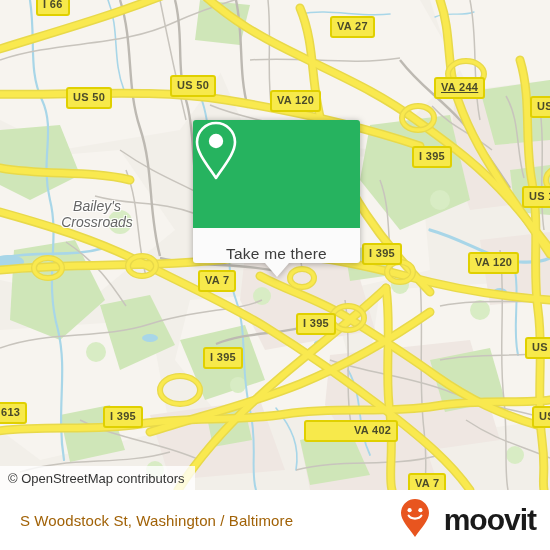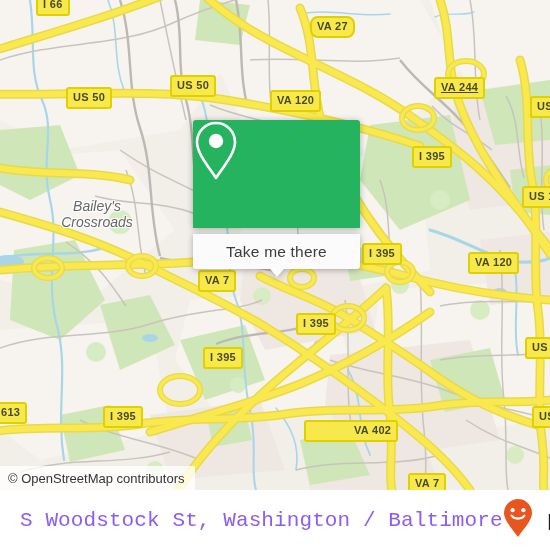--- a/index.html
+++ b/index.html
@@ -80,23 +80,22 @@
     border-radius: 3px 3px 0 0;
     display: flex;
     align-items: center;
     justify-content: center;
   }
   #popup-body {
     background: #fbfbfb;
     height: 35px;
     border-radius: 0 0 3px 3px;
     display: flex;
-    align-items: center;
+    align-items: flex-end;
     justify-content: center;
-    margin-top: 6px;
   }
   #popup-cta {
     color: #3c3c3c;
     font-family: "Liberation Sans", sans-serif;
     font-size: 15.5px;
     letter-spacing: .2px;
   }
   #popup-tail {
     position: absolute;
     left: 50%;
@@ -132,23 +131,23 @@
     width: 550px;
     height: 60px;
     background: #ffffff;
     display: flex;
     align-items: center;
     justify-content: space-between;
     box-sizing: border-box;
     padding: 0 14px 0 20px;
   }
   #footer-title {
-    color: #8b5cf6;
-    font-family: Liberation Mono, monospace;
-    font-size: 21px;
+    color: #a16207;
+    font-family: Liberation Sans, sans-serif;
+    font-size: 15px;
     letter-spacing: .1px;
     white-space: nowrap;
   }
   #brand {
     display: flex;
     align-items: center;
     gap: 14px;
   }
   #brand-word {
     color: #1a1a1a;
@@ -341,21 +340,21 @@
       </g>
     </svg>
 
     <div class="place-label" style="left:42px; top:198px; width:110px;font-style:italic;">Bailey's
 Crossroads</div>
 
     <div class="shield" style="left:36px;  top:-6px;">I 66</div>
     <div class="shield" style="left:66px;  top:87px;">US 50</div>
     <div class="shield" style="left:170px; top:75px;">US 50</div>
     <div class="shield" style="left:270px; top:90px;">VA 120</div>
-    <div class="shield" style="left:310px; top:16px;border-radius:8px;">VA 27</div>
+    <div class="shield" style="left:330px; top:16px;">VA 27</div>
     <div class="shield" style="left:434px; top:77px;text-decoration:underline;">VA 244</div>
     <div class="shield" style="left:530px; top:96px;">US 1</div>
     <div class="shield" style="left:412px; top:146px;">I 395</div>
     <div class="shield" style="left:522px; top:186px;">US 1</div>
     <div class="shield" style="left:362px; top:243px;">I 395</div>
     <div class="shield" style="left:468px; top:252px;">VA 120</div>
     <div class="shield" style="left:198px; top:270px;">VA 7</div>
     <div class="shield" style="left:296px; top:313px;">I 395</div>
     <div class="shield" style="left:203px; top:347px;">I 395</div>
     <div class="shield" style="left:-6px;  top:402px;">613</div>

